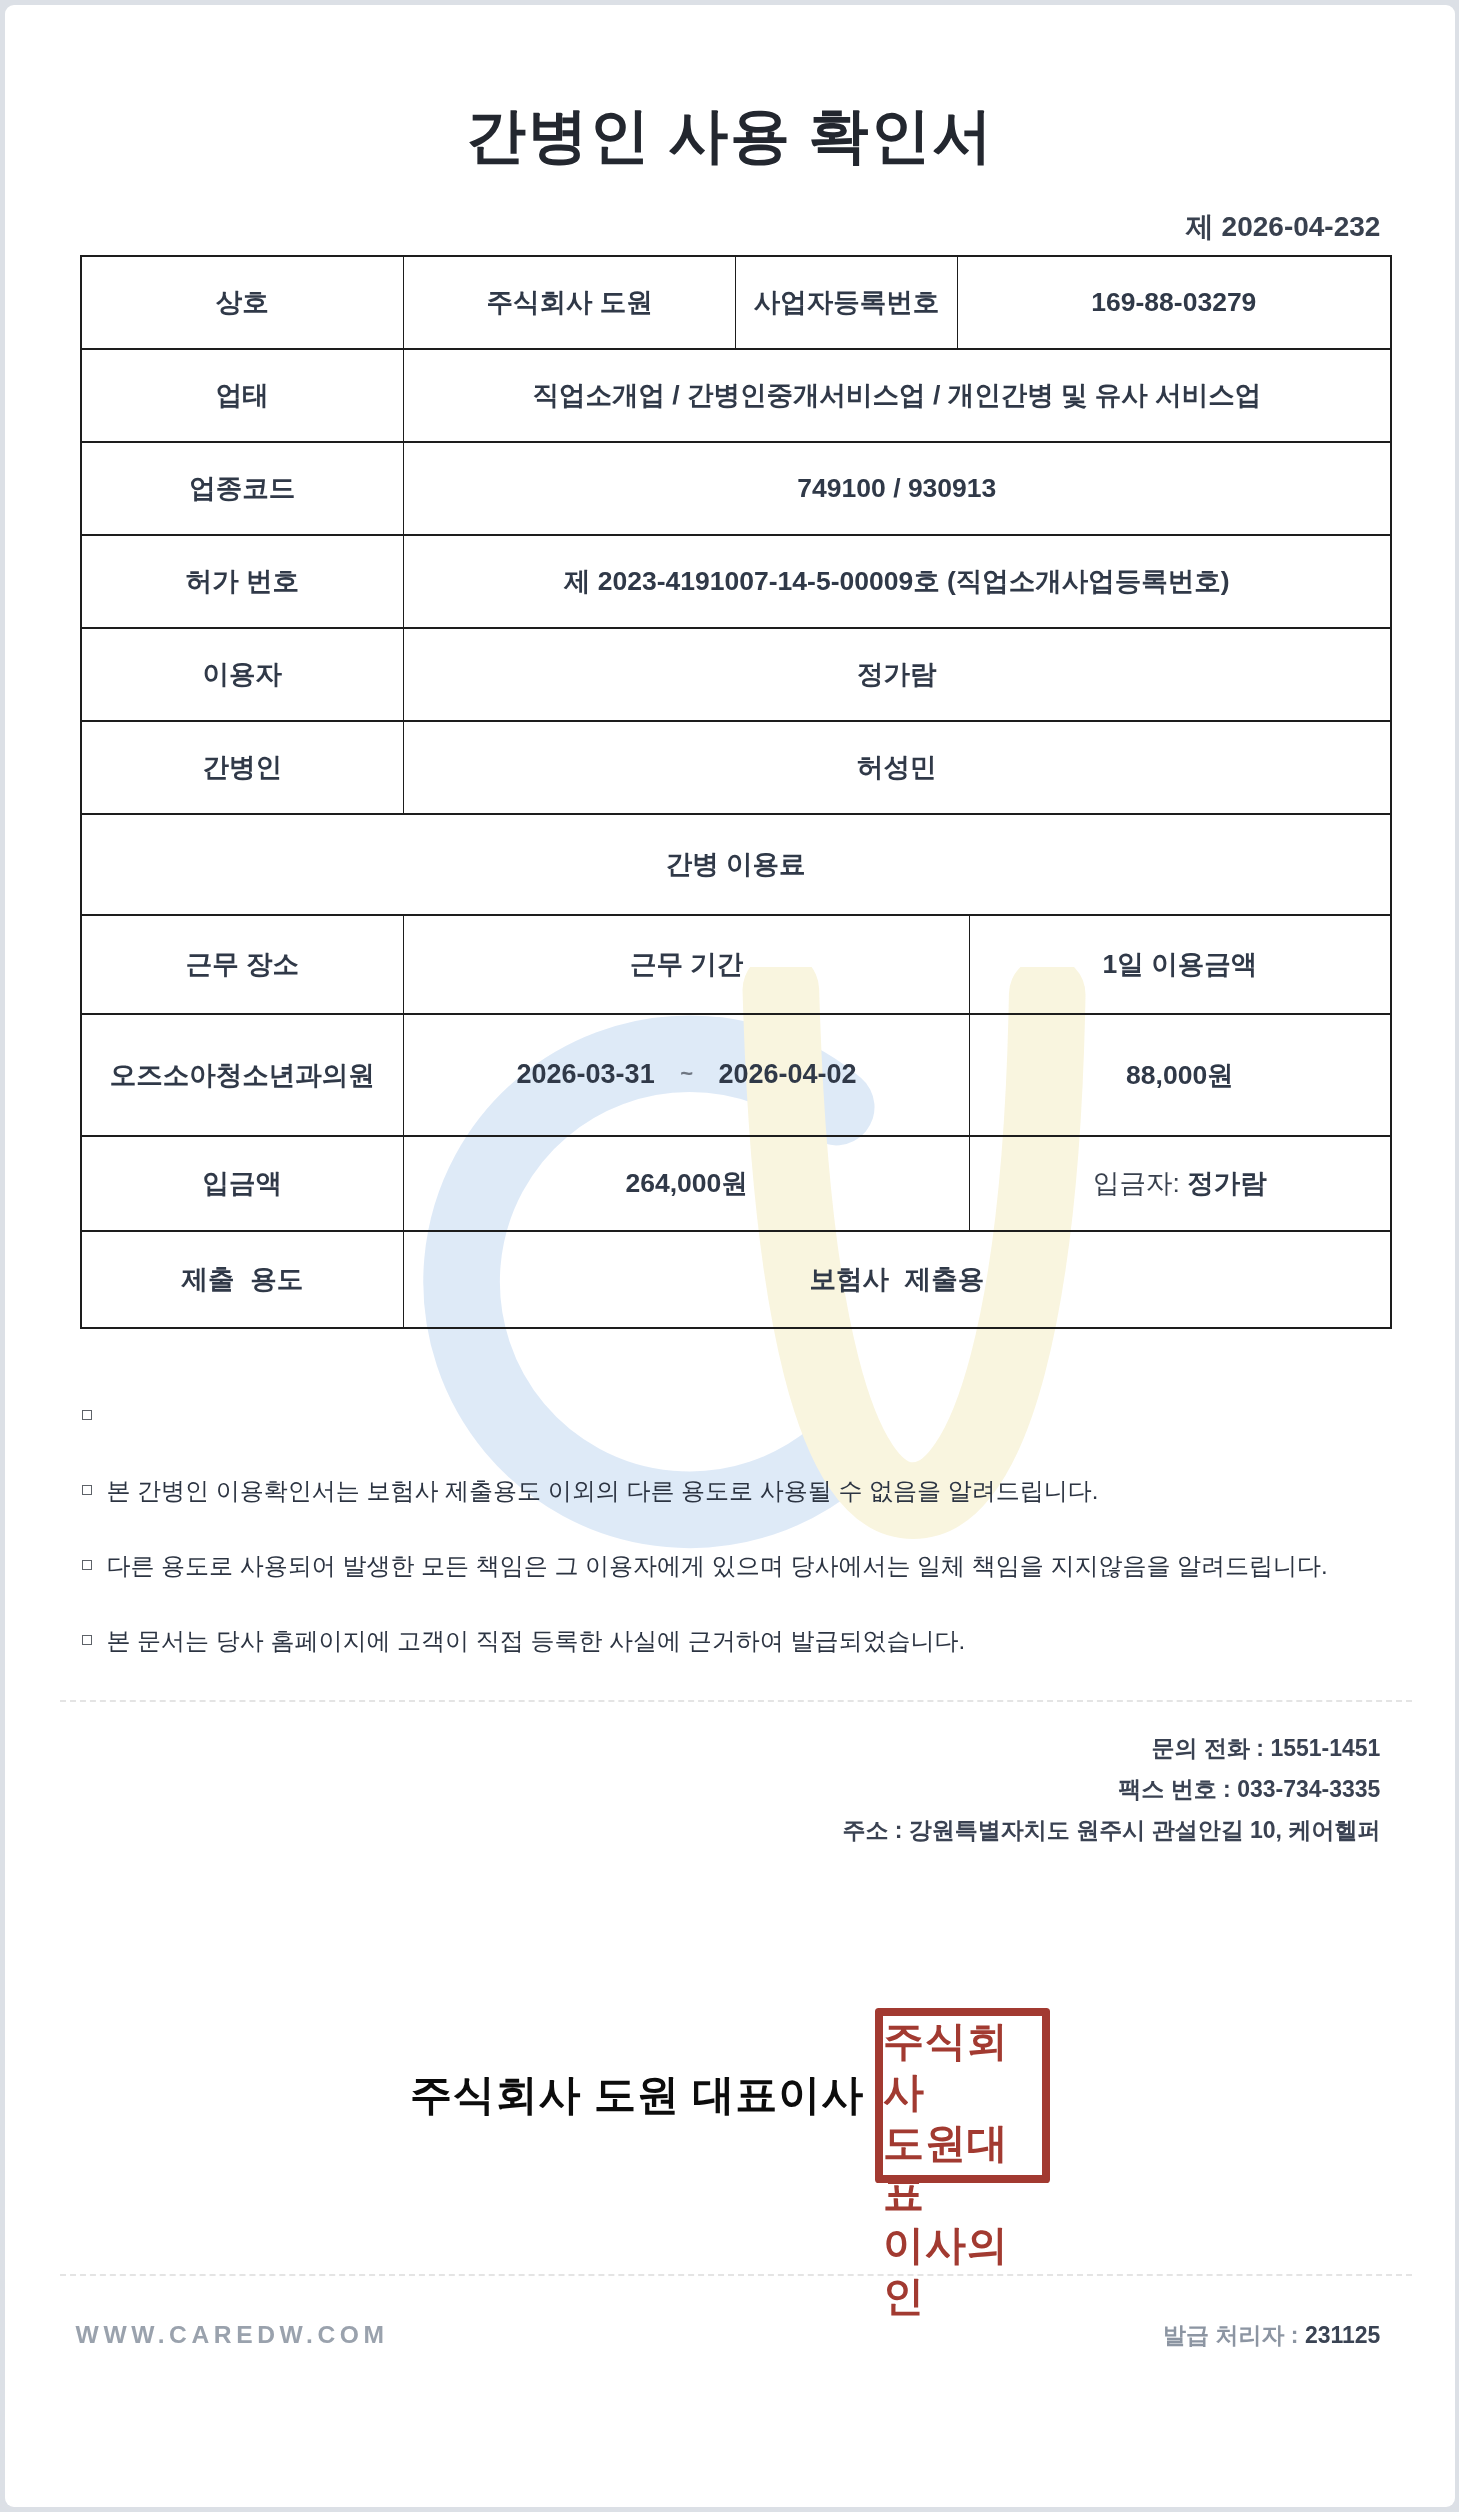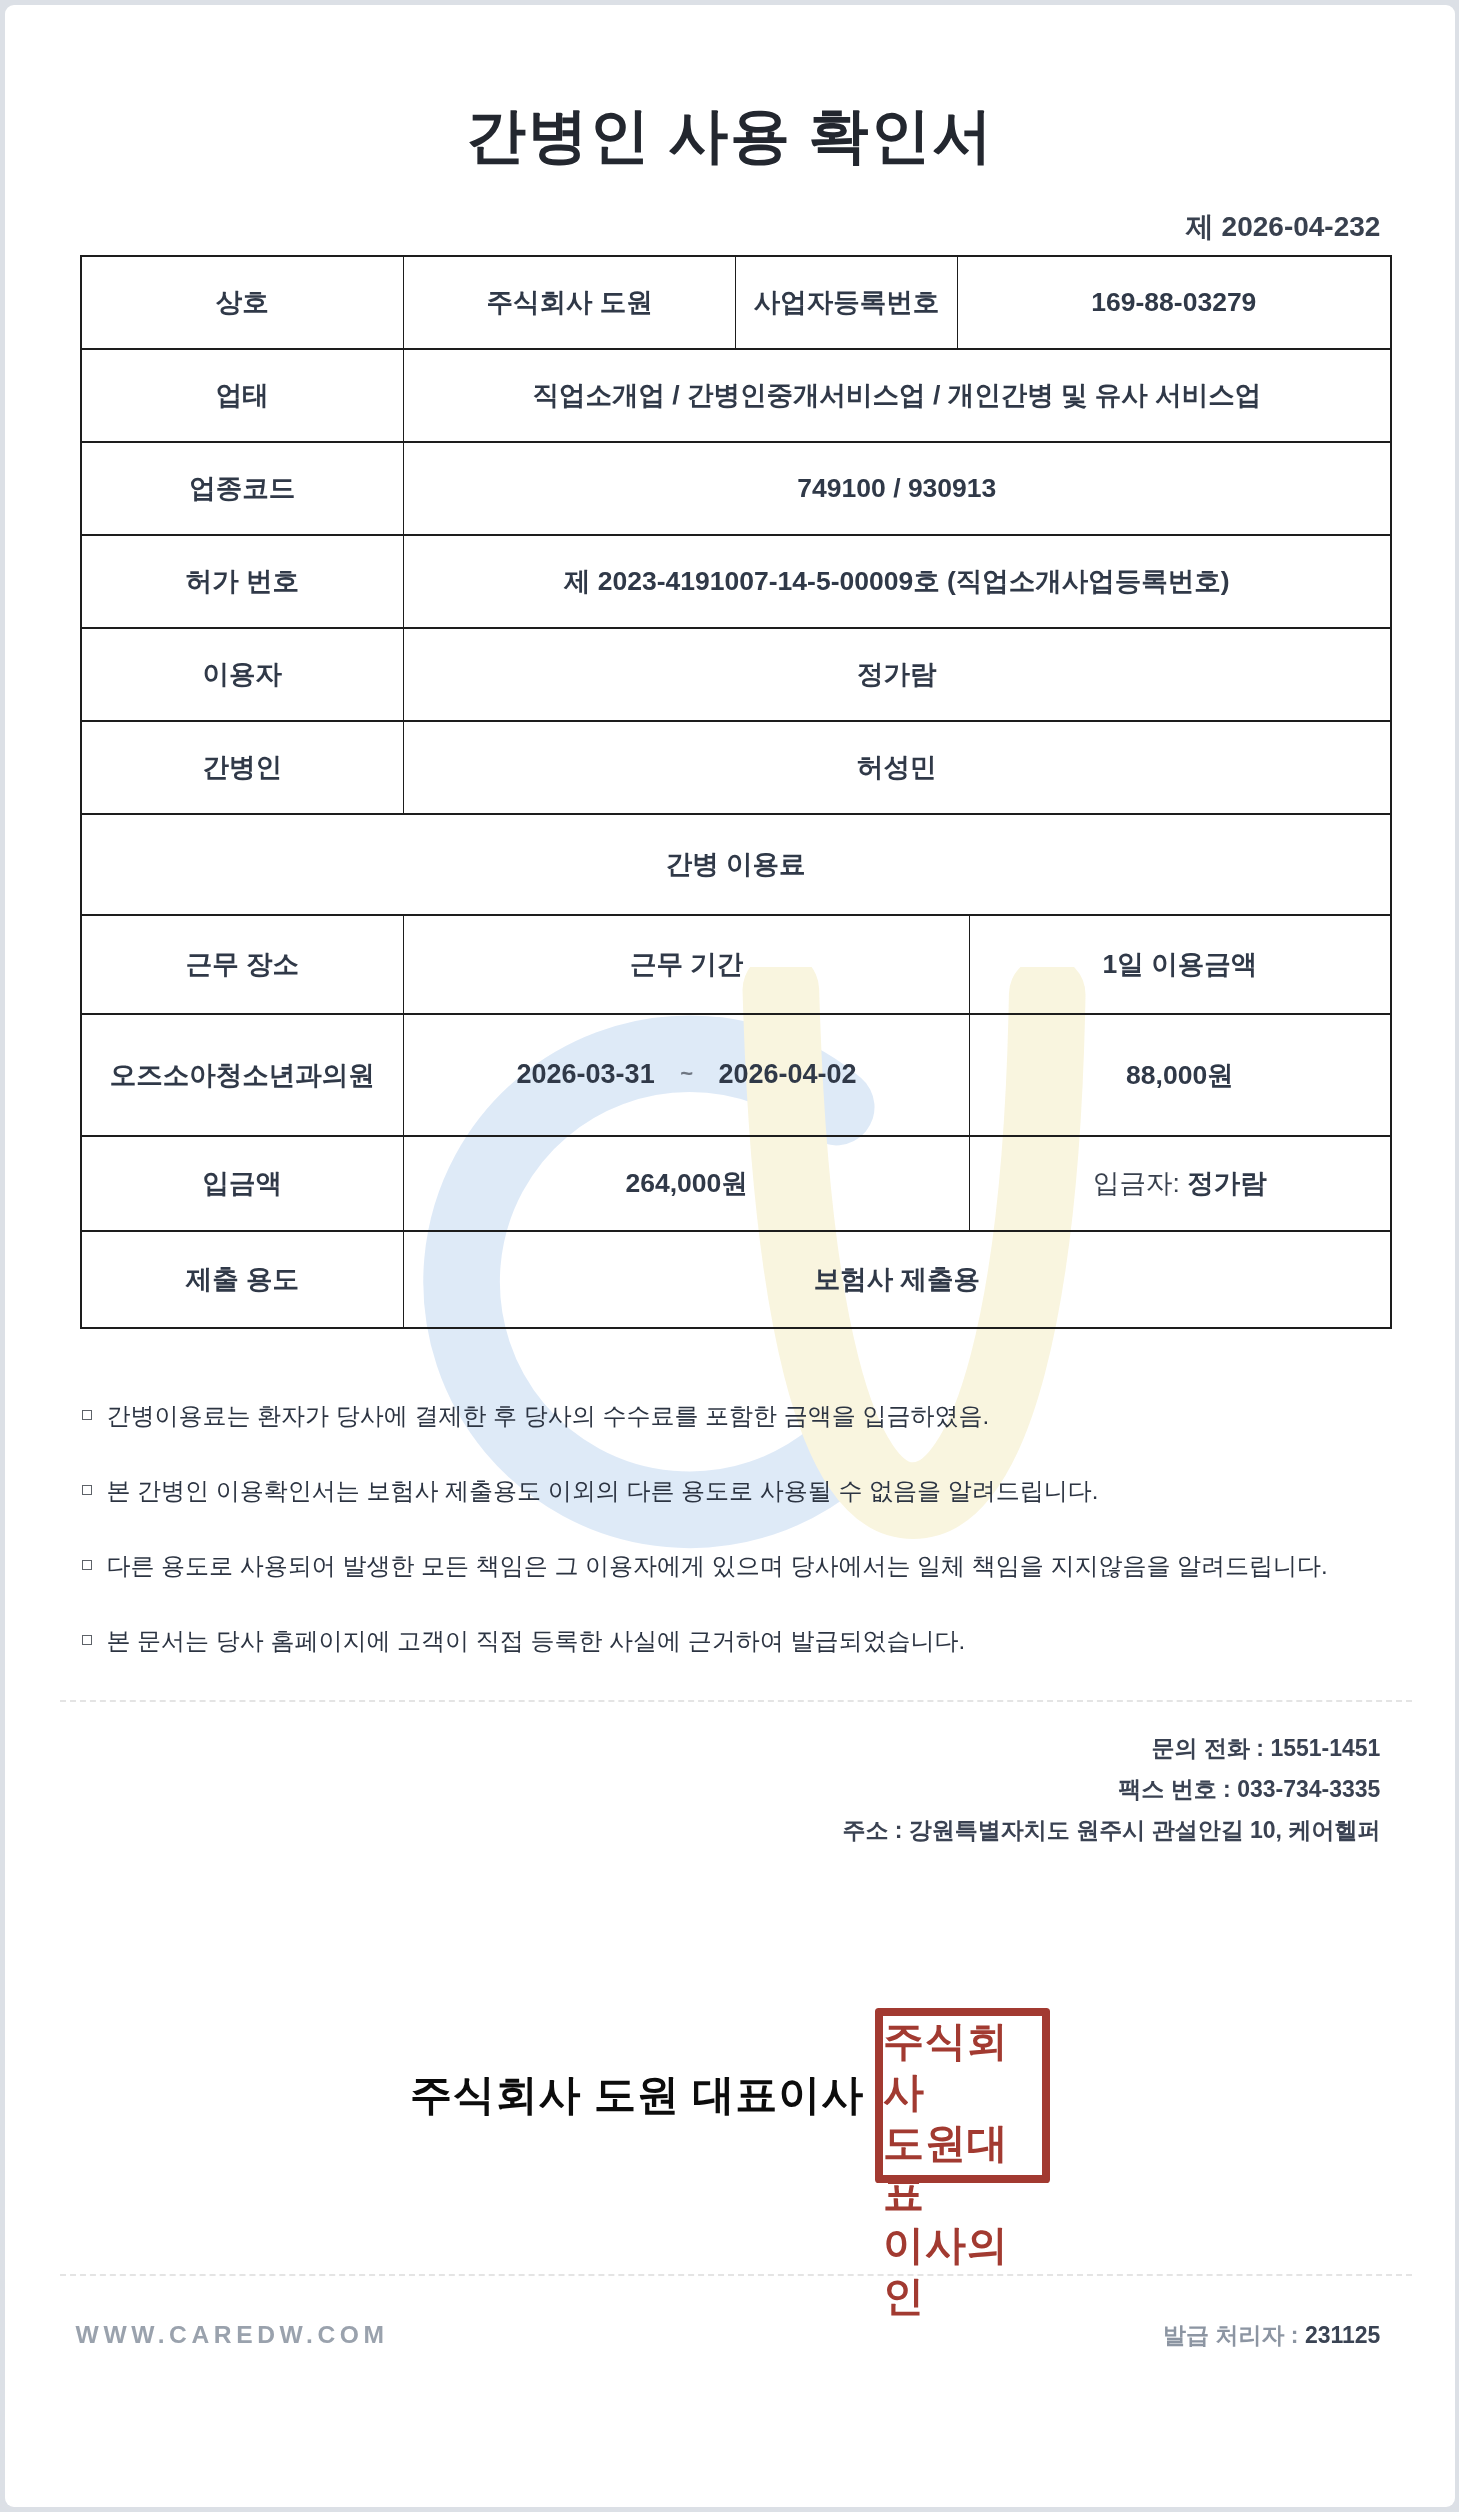--- a/index.html
+++ b/index.html
@@ -58,21 +58,21 @@
     padding:0;
     overflow:hidden;
   }
   table.main{border:2.7px solid #1d1d1d;}
   td.lbl{font-weight:700;color:#333c4b;}
   tr.r-info td{height:91px;margin-top:18px;}
   .section-title{font-size:30px;font-weight:800;color:#2c3442;height:99px;}
   tr.r-sub td{height:97px;font-weight:700;}
   tr.r-data td{height:120px;}
   tr.r-dep td{height:93px;}
-  tr.r-pur td{height:95px;}
+  tr.r-pur td{height:95px;font-family:Liberation Mono, monospace;}
   .fee{ text-align:right;padding-right:27px;font-weight:700;font-size:27px;}
   .amount{font-weight:700;font-size:27px;}
   .left-pad{text-align:left;padding-left:27px;}
   .tilde{font-size:22px;color:#6e7682;margin:0 25.5px;vertical-align:1.8px;}
   .date{font-size:27px;}
   .dep-label{font-weight:500;color:#39414e;}
   .dep-name{font-weight:700;}
   .purpose{font-weight:500;}
 
   ul.notes{
@@ -211,21 +211,21 @@
             </td>
           </tr>
           <tr class="r-pur">
             <td class="lbl">제출 용도</td>
             <td colspan="4" class="left-pad purpose">보험사 제출용</td>
           </tr>
         </tbody>
       </table>
 
       <ul class="notes">
-        <li><span class="bullet"></span><span>간병이용료는 환자가 당사에 결제한 후 당사의 수수료를 포함한 금액을 입금하였음.</span></li>
+        <li><span class="bullet"></span></li>
         <li><span class="bullet"></span><span>본 간병인 이용확인서는 보험사 제출용도 이외의 다른 용도로 사용될 수 없음을 알려드립니다.</span></li>
         <li><span class="bullet"></span><span>다른 용도로 사용되어 발생한 모든 책임은 그 이용자에게 있으며 당사에서는 일체 책임을 지지않음을 알려드립니다.</span></li>
         <li><span class="bullet"></span><span>본 문서는 당사 홈페이지에 고객이 직접 등록한 사실에 근거하여 발급되었습니다.</span></li>
       </ul>
 
       <div class="dashed first"></div>
 
       <div class="contact">
         <div>문의 전화 : 1551-1451</div>
         <div>팩스 번호 : 033-734-3335</div>

